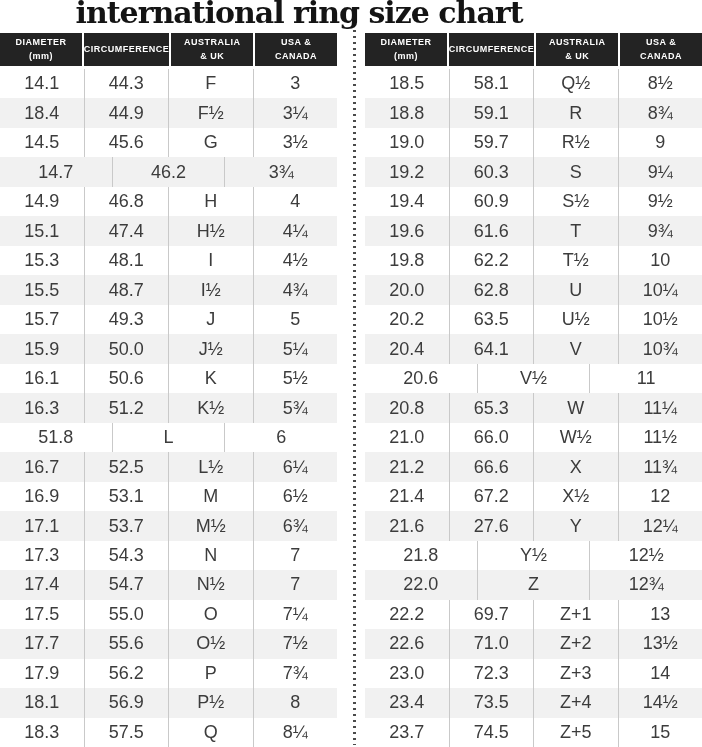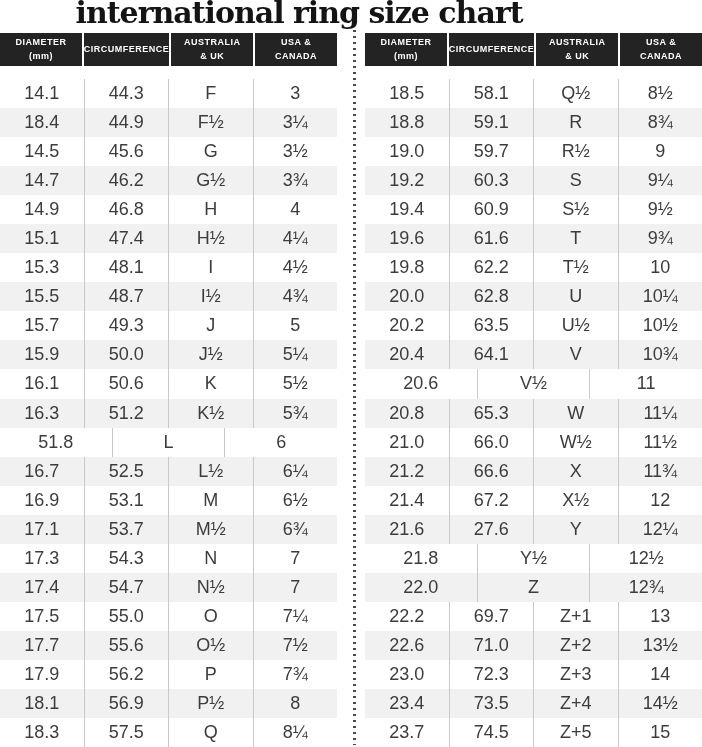--- a/index.html
+++ b/index.html
@@ -31,21 +31,21 @@
     width: 337px;
     display: flex;
     flex-direction: column;
   }
   .table-left  { left: 0; }
   .table-right { right: 0; }
   .thead {
     flex: none;
     display: flex;
     height: 33px;
-    margin-bottom: 13px;
+    margin-bottom: 3px;
   }
   .th {
     flex: 1;
     background: var(--header-bg, #232323);
     color: var(--header-text, #ffffff);
     display: flex;
     flex-direction: column;
     align-items: center;
     justify-content: center;
     font-size: 9px;
@@ -120,21 +120,20 @@
       </div>
       <div class="tr">
         <div class="td">14.5</div>
         <div class="td">45.6</div>
         <div class="td">G</div>
         <div class="td">3½</div>
       </div>
       <div class="tr striped">
         <div class="td">14.7</div>
         <div class="td">46.2</div>
-        <div class="td">G½</div>
         <div class="td">3¾</div>
       </div>
       <div class="tr">
         <div class="td">14.9</div>
         <div class="td">46.8</div>
         <div class="td">H</div>
         <div class="td">4</div>
       </div>
       <div class="tr striped">
         <div class="td">15.1</div>

